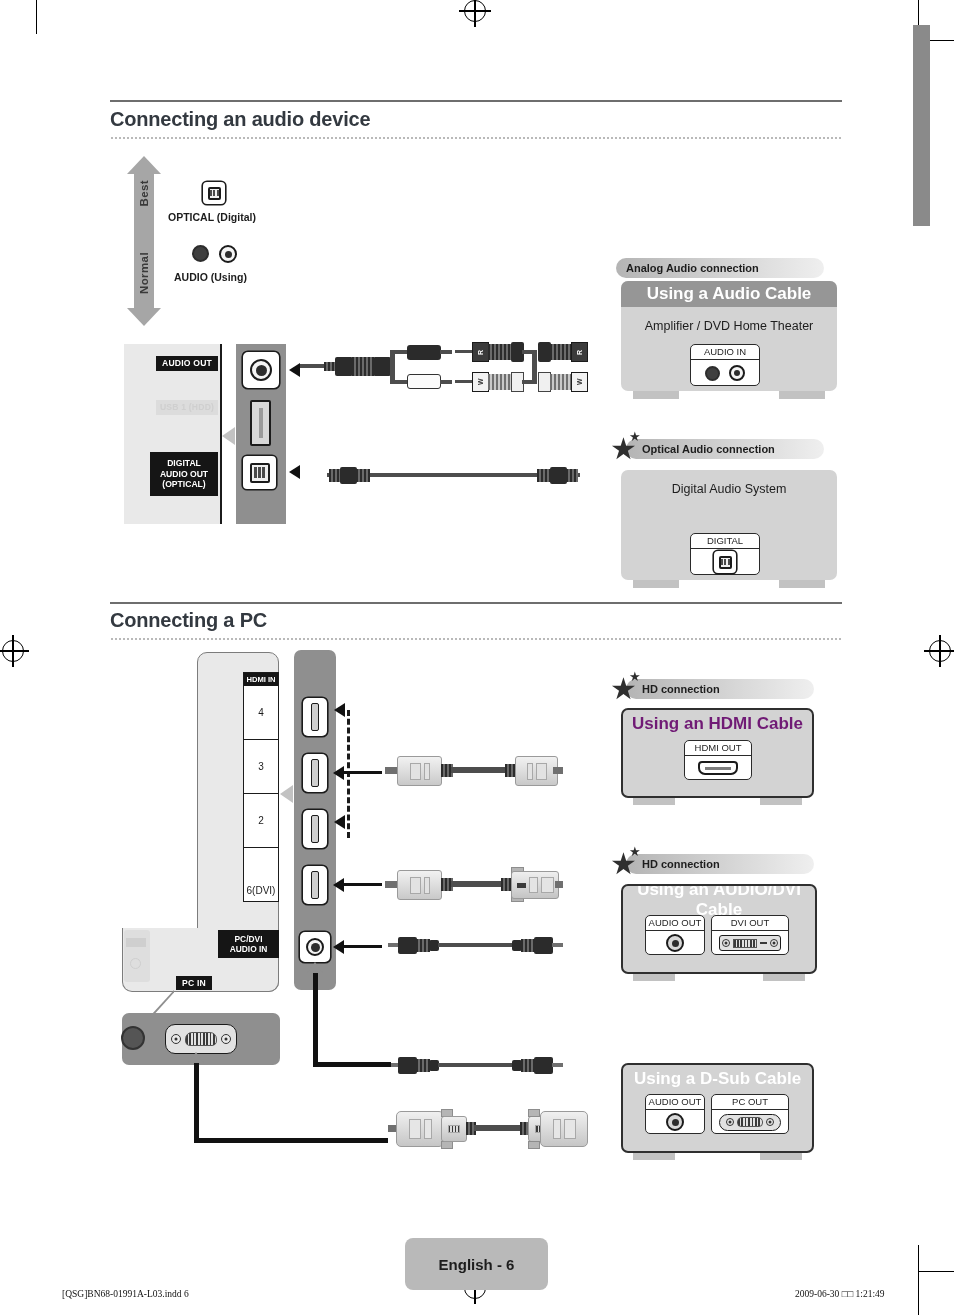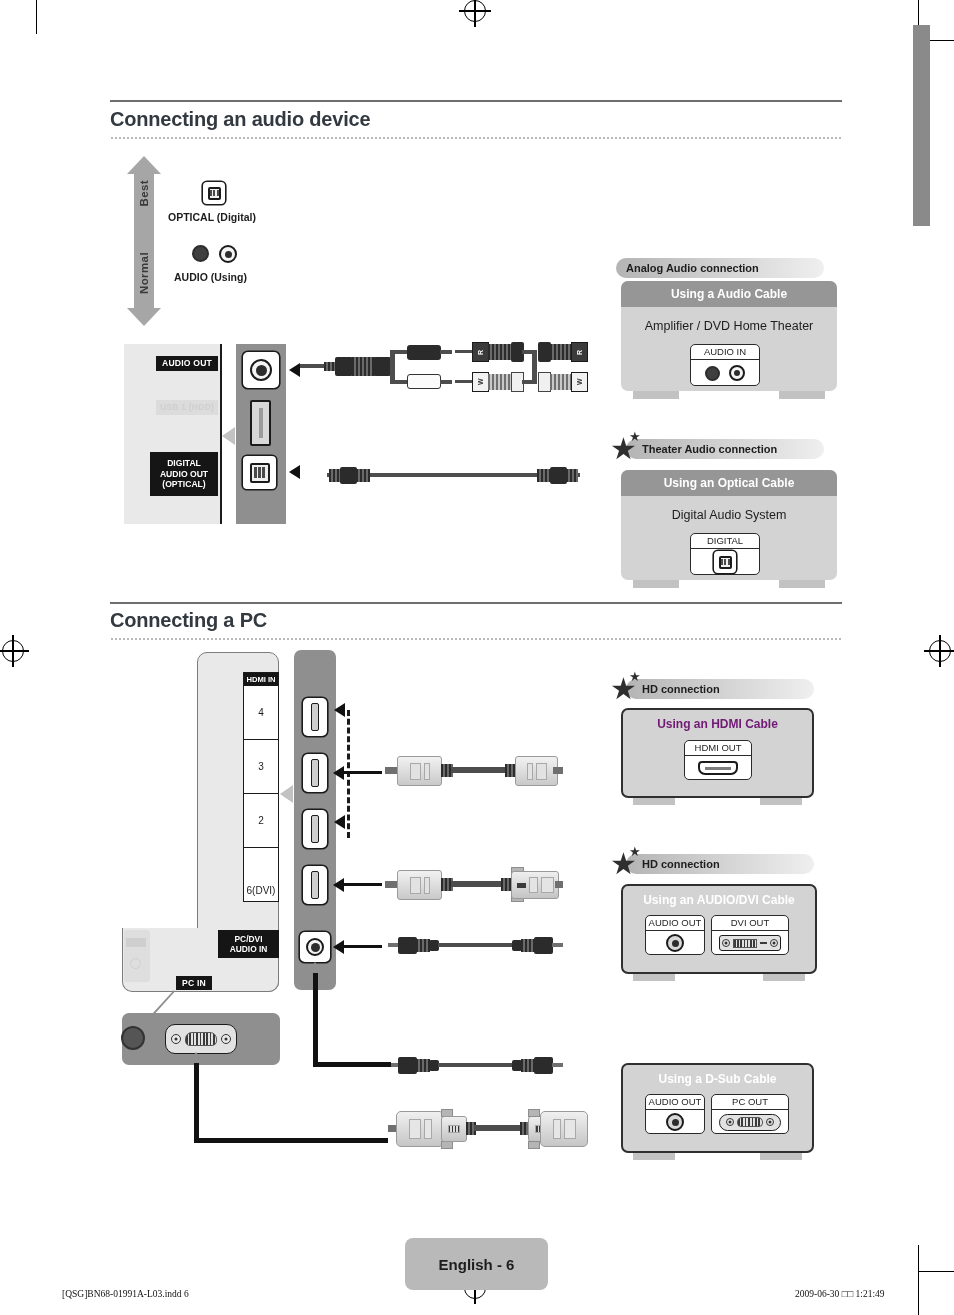--- a/index.html
+++ b/index.html
@@ -152,21 +152,21 @@
     display:flex; align-items:center;
     font-size:11px; font-weight:bold; color:#1d1d1d;
     padding-left:10px;
   }
   .star-big { position:absolute; font-size:30px; line-height:1; color:#2f2f2f; }
   .star-sm  { position:absolute; font-size:13px; line-height:1; color:#2f2f2f; }
 
   .info-card { background:#d3d3d3; border-radius:7px; overflow:hidden; }
   .info-card.outlined { border:2px solid #2f2f2f; }
   .card-head {
-    background:#969696; color:#fff; font-weight:bold; font-size:12px;
+    background:#969696; color:#fff; font-weight:bold; font-size:17px;
     text-align:center; display:flex; align-items:center; justify-content:center;
   }
   .card-head.flat { background:transparent; }
   .card-sub { text-align:center; font-size:12.5px; color:#1d1d1d; }
   .dev-box { background:#fff; border:1.6px solid #2a2a2a; border-radius:5px; }
   .dev-title {
     text-align:center; font-size:9.5px; font-weight:normal; color:#1d1d1d;
     border-bottom:1.4px solid #2a2a2a; line-height:1.45;
   }
   .dev-body { display:flex; align-items:center; justify-content:center; }
@@ -343,28 +343,27 @@
     <div class="rca-in" style="width:15px; height:15px; border:2.2px solid #2d2d2d; background:#3f3f3f;"></div>
     <div class="rca-out" style="width:16px; height:16px;">
         <div class="rca-in" style="width:6px;height:6px;"></div>
       </div>
   </div>
 </div>
 <div class="abs foot-shadow" style="left:633px; top:391px; width:46px; height:8px;"></div>
 <div class="abs foot-shadow" style="left:779px; top:391px; width:46px; height:8px;"></div>
 
 <div class="abs badge-pill" style="left:626px; top:439px; width:198px;">
-  <span style="margin-left:6px;">Theater Audio connection</span>
+  <span style="margin-left:6px;">Optical Audio connection</span>
 </div>
 <div class="abs" style="left:610px; top:430px; width:36px; height:32px;">
   <span class="star-big" style="left:0; top:4px;">★</span>
   <span class="star-sm" style="left:19px; top:0px;">★</span>
 </div>
 <div class="abs info-card" style="left:621px; top:470px; width:216px; height:110px;">
-  <div class="card-head" style="height:26px;">Using an Optical Cable</div>
   <div class="card-sub" style="margin-top:12px;">Digital Audio System</div>
 </div>
 <div class="abs dev-box" style="left:690px; top:533px; width:70px; height:42px;">
   <div class="dev-title">DIGITAL</div>
   <div class="dev-body" style="height:27px;">
     <div class="opt-jack" style="width:22px; height:22px;">
       <div class="opt-inner" style="width:13px; height:13px;">
           <i></i>
           <i></i>
           <i></i>

